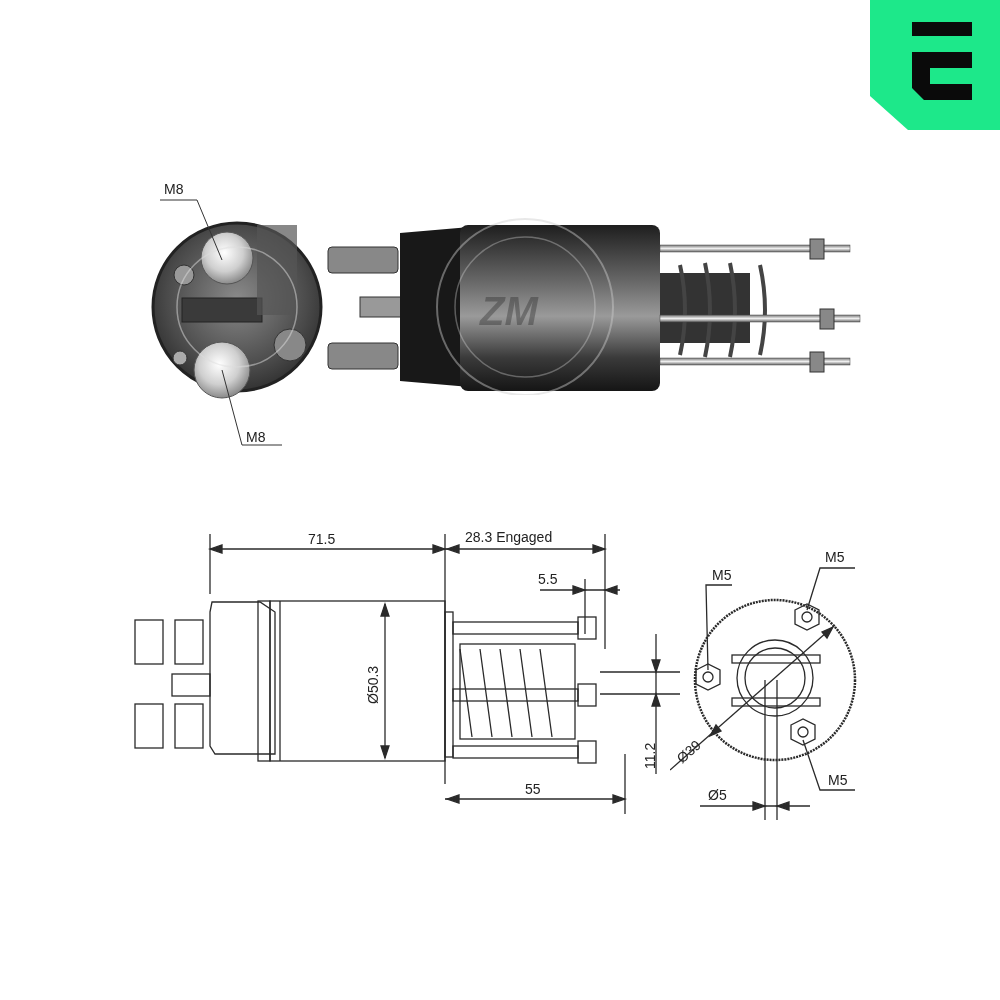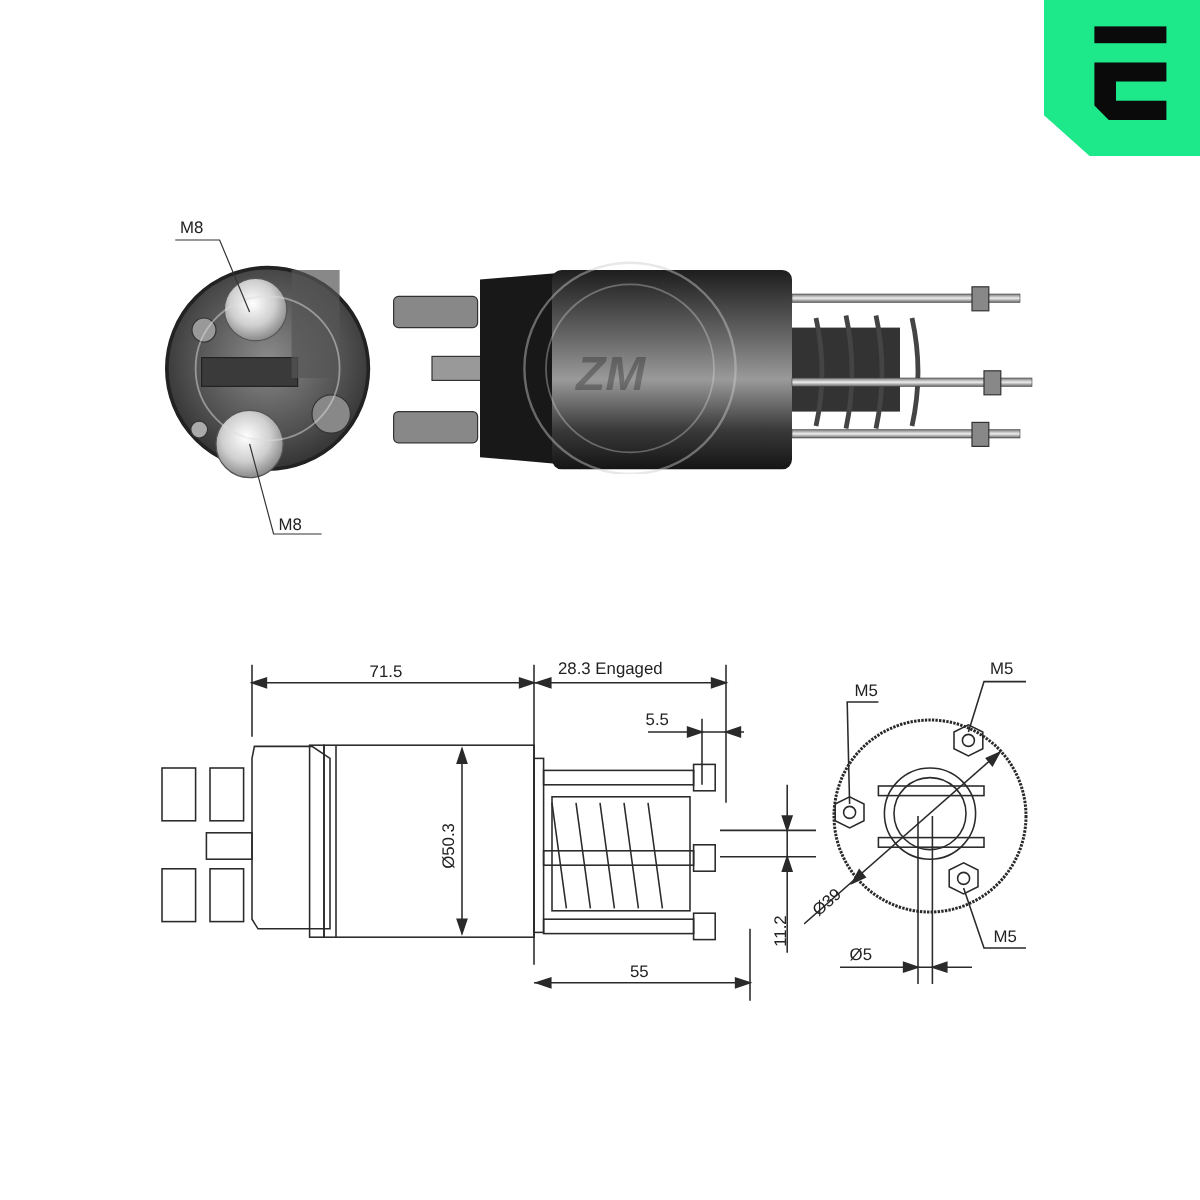--- a/index.html
+++ b/index.html
@@ -14,21 +14,21 @@
 
 <div class="abs" style="left:868px;top:0;width:132px;height:130px;">
   <svg width="132" height="130" viewBox="0 0 132 130">
     <polygon points="2,0 132,0 132,130 40,130 2,96" fill="#1de88a"></polygon>
     <rect x="44" y="22" width="60" height="14" fill="#0a0a0a"></rect>
     <path d="M44,52 H104 V68 H62 V84 H104 V100 H56 L44,88 Z" fill="#0a0a0a"></path>
   </svg>
   
 </div>
 
-<div class="abs" style="left:128px;top:170px;width:200px;height:290px;">
+<div class="abs" style="left:142px;top:170px;width:200px;height:290px;">
   <svg width="200" height="290" viewBox="0 0 200 290">
     <defs>
       <radialGradient id="endg" cx="50%" cy="45%" r="60%">
         <stop offset="0%" stop-color="#8a8a8a"></stop>
         <stop offset="70%" stop-color="#4a4a4a"></stop>
         <stop offset="100%" stop-color="#2a2a2a"></stop>
       </radialGradient>
       <radialGradient id="nut" cx="45%" cy="40%" r="60%">
         <stop offset="0%" stop-color="#ffffff"></stop>
         <stop offset="60%" stop-color="#cfcfcf"></stop>
@@ -85,21 +85,21 @@
 
     <rect x="340" y="30" width="190" height="7" fill="url(#rod)" stroke="#444" stroke-width="0.5"></rect>
     <rect x="340" y="100" width="200" height="7" fill="url(#rod)" stroke="#444" stroke-width="0.5"></rect>
     <rect x="340" y="143" width="190" height="7" fill="url(#rod)" stroke="#444" stroke-width="0.5"></rect>
     <rect x="490" y="24" width="14" height="20" fill="#888" stroke="#333"></rect>
     <rect x="500" y="94" width="14" height="20" fill="#888" stroke="#333"></rect>
     <rect x="490" y="137" width="14" height="20" fill="#888" stroke="#333"></rect>
   </svg>
 </div>
 
-<div class="abs" style="left:120px;top:544px;width:560px;height:300px;">
+<div class="abs" style="left:120px;top:524px;width:560px;height:300px;">
   <svg width="560" height="300" viewBox="0 0 560 300" stroke="#2a2a2a" fill="none" stroke-width="1.3">
 
     <line x1="90" y1="10" x2="90" y2="70"></line>
     <line x1="325" y1="10" x2="325" y2="260"></line>
     <line x1="90" y1="25" x2="325" y2="25"></line>
     <polygon points="90,25 102,21 102,29" fill="#2a2a2a"></polygon>
     <polygon points="325,25 313,21 313,29" fill="#2a2a2a"></polygon>
     <text x="188" y="20" class="lbl" stroke="none">71.5</text>
 
     <line x1="485" y1="10" x2="485" y2="125"></line>

